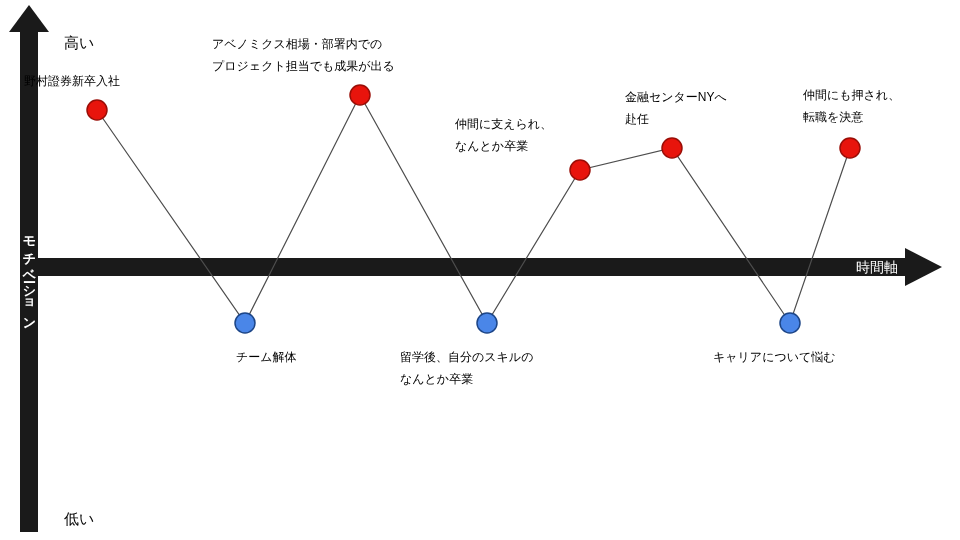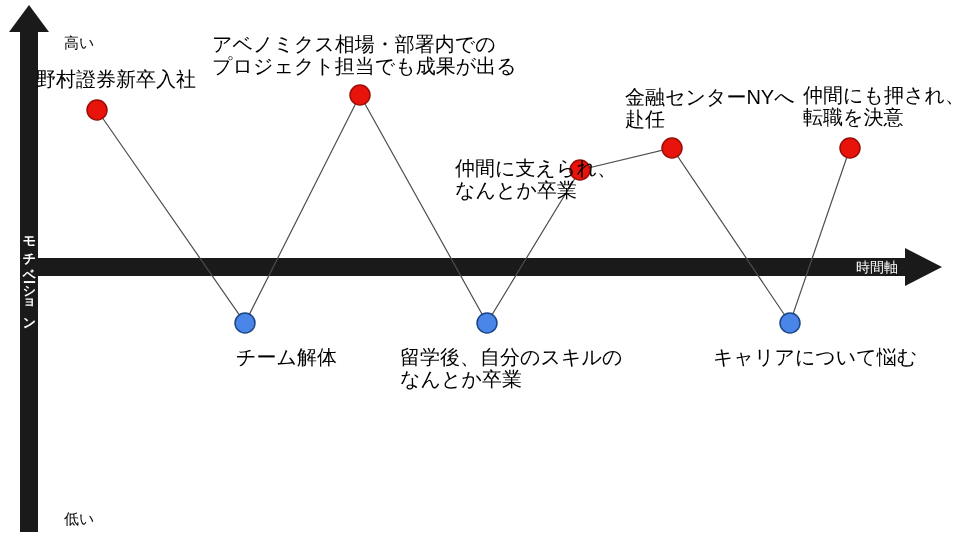--- a/index.html
+++ b/index.html
@@ -43,21 +43,21 @@
     top: 259px;
     color: #ffffff;
     font-size: 14px;
     line-height: 17px;
     white-space: nowrap;
     text-align: right;
   }
   .point-label {
     position: absolute;
     color: #000000;
-    font-size: 20px;
+    font-size: 12px;
     line-height: 22px;
     white-space: nowrap;
   }
 </style>
 </head>
 <body>
 
 <div class="stage">
 
   <svg id="chart-svg" width="960" height="540" viewBox="0 0 960 540">
@@ -85,35 +85,35 @@
         <circle cx="850" cy="148" r="10" fill="#e8140c" stroke="#9a0d06" stroke-width="1.5"></circle>
       </g>
   </svg>
 
   <div class="y-axis-label">モチベーション</div>
   <div class="txt" style="left:52px; top:32px;">高い</div>
   <div class="txt" style="left:52px; top:508px;">低い</div>
   <div class="x-axis-label">時間軸</div>
 
   <div id="labels-layer">
-      <div class="point-label" style="left: 36px; top: 70px; font-family: Liberation Mono, monospace;">
+      <div class="point-label" style="left: 24px; top: 70px;">
         <div>野村證券新卒入社</div>
       </div>
       <div class="point-label" style="left: 200px; top: 346px; margin-left: 36px;">
         <div>チーム解体</div>
       </div>
       <div class="point-label" style="left: 212px; top: 33px;">
         <div>アベノミクス相場・部署内での</div>
         <div>プロジェクト担当でも成果が出る</div>
       </div>
       <div class="point-label" style="left: 400px; top: 346px;">
         <div>留学後、自分のスキルの</div>
         <div>なんとか卒業</div>
       </div>
-      <div class="point-label" style="left: 455px; top: 113px; margin-top: 44px;">
+      <div class="point-label" style="left: 455px; top: 113px;">
         <div>仲間に支えられ、</div>
         <div>なんとか卒業</div>
       </div>
       <div class="point-label" style="left: 625px; top: 86px;">
         <div>金融センターNYへ</div>
         <div>赴任</div>
       </div>
       <div class="point-label" style="left: 713px; top: 346px;">
         <div>キャリアについて悩む</div>
       </div>

